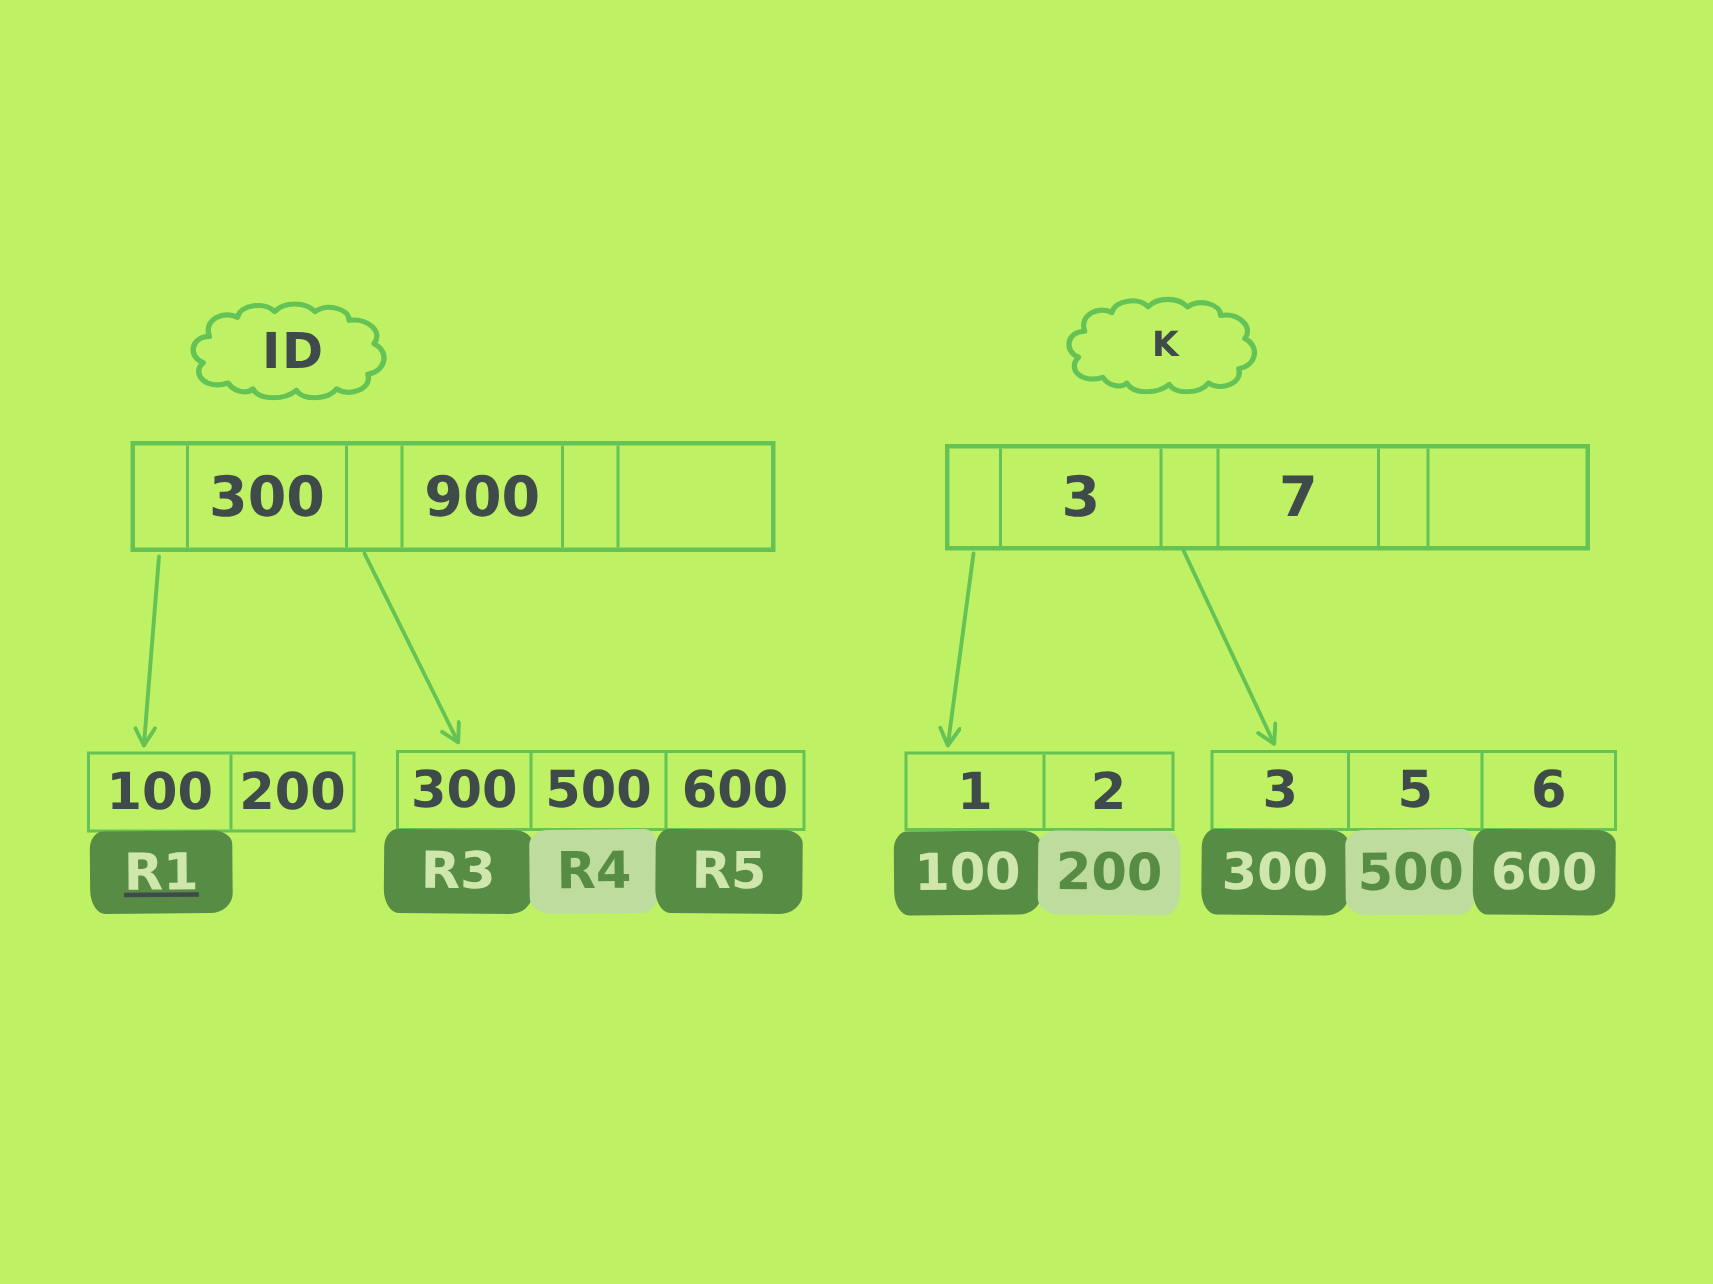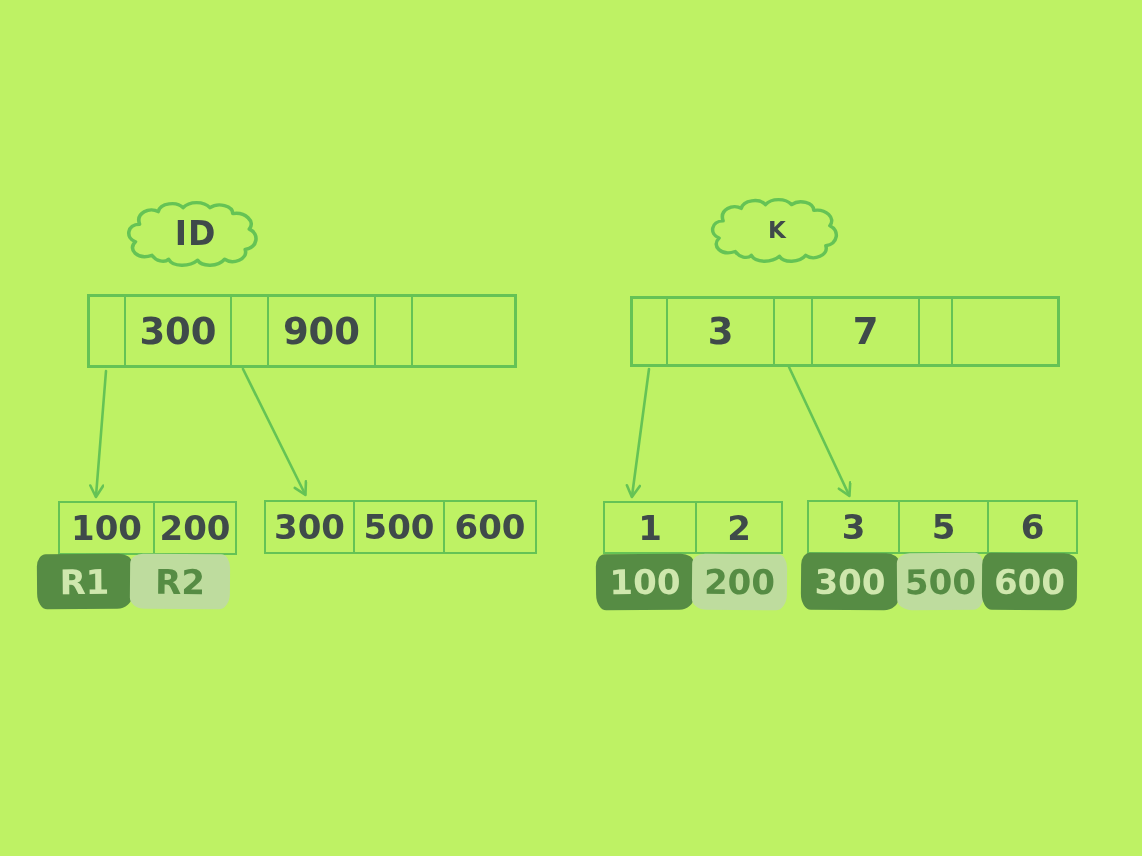--- a/index.html
+++ b/index.html
@@ -109,29 +109,33 @@
     <div class="cell" style="width:37px;"></div>
     <div class="cell" style="width:107px;">900</div>
     <div class="cell" style="width:37px;"></div>
     <div class="cell"></div>
   </div>
 
   <div class="keysbox" style="left:58px; top:501px; width:179px; height:54px;">
     <div class="kcell" style="width:95px;">100</div>
     <div class="kcell">200</div>
   </div>
-  <div class="rows" style="left:37px; top:554px;">
+  <div class="rows" style="left:60px; top:554px;text-decoration:underline;">
     <div class="rblock dark tilt-a" style="width:95px; height:55px;">R1</div>
-    <div class="rblock light tilt-b" style="width:100px; height:55px;">R2</div>
   </div>
 
   <div class="keysbox" style="left:264px; top:500px; width:273px; height:54px;">
     <div class="kcell" style="width:89px;">300</div>
     <div class="kcell" style="width:90px;">500</div>
     <div class="kcell">600</div>
+  </div>
+  <div class="rows" style="left:256px; top:553px;">
+    <div class="rblock dark tilt-b" style="width:99px; height:56px;">R3</div>
+    <div class="rblock light tilt-a" style="width:86px; height:56px;">R4</div>
+    <div class="rblock dark tilt-b" style="width:98px; height:56px;">R5</div>
   </div>
 
   <div class="cloud" style="left:707px; top:196px; width:141px; height:67px;">
     <svg viewBox="0 0 140 70" preserveAspectRatio="none">
       <path d="M 28 58 C 14 63, 4 52, 12 44 C 2 40, 4 26, 16 26 C 12 14, 26 8, 34 13 C 36 4, 52 2, 58 9 C 64 2, 78 2, 84 9 C 92 3, 106 7, 106 15 C 118 13, 128 23, 122 31 C 132 36, 130 50, 118 52 C 121 62, 106 68, 98 62 C 92 70, 76 70, 72 63 C 64 70, 48 70, 44 62 C 40 66, 32 64, 28 58 Z" fill="none" stroke="#65c355" stroke-width="3.5" stroke-linejoin="round"></path>
     </svg>
     <span class="cloud-label small">K</span>
   </div>
 
   <div class="bar" style="left:630px; top:296px; width:430px; height:71px;">

